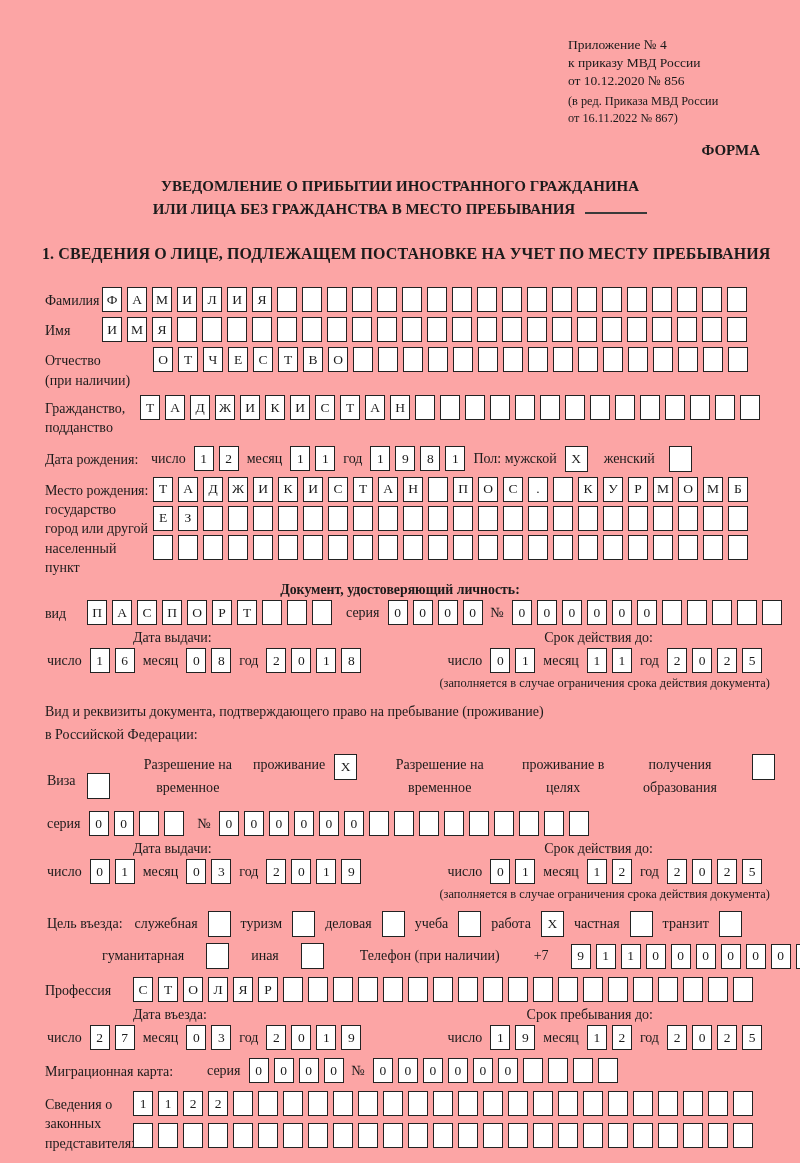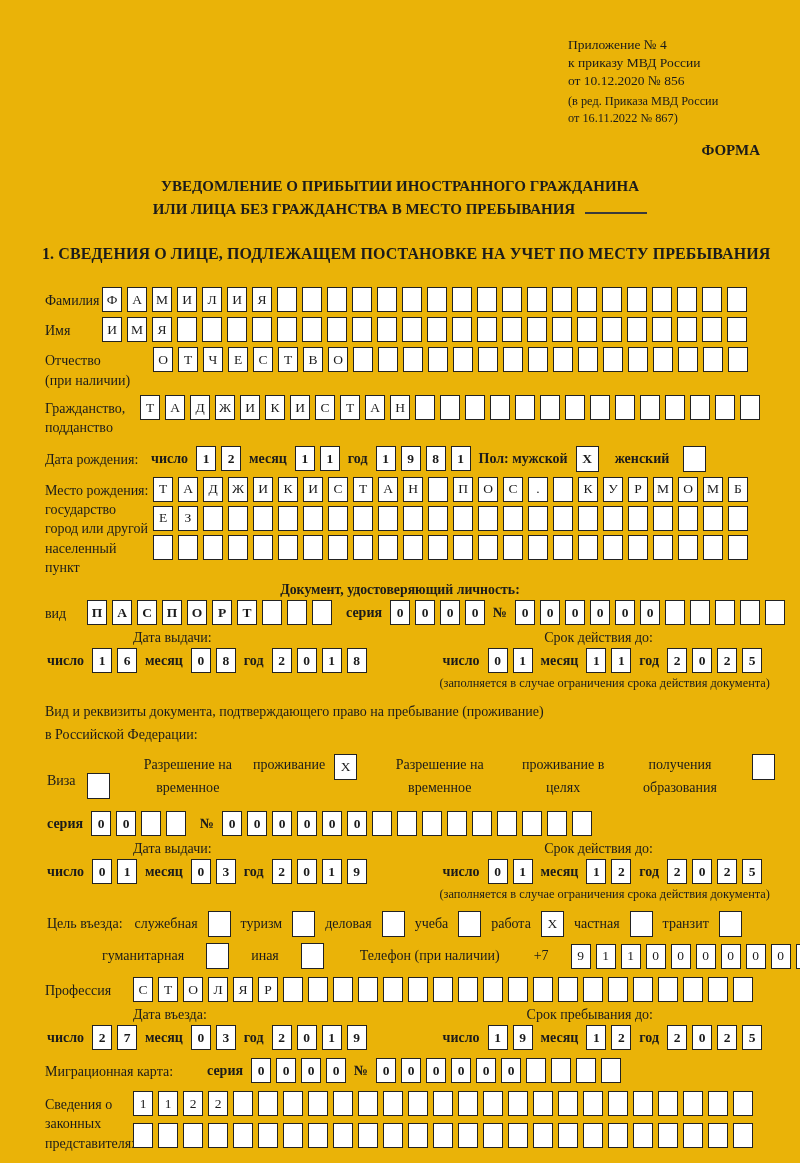--- a/index.html
+++ b/index.html
@@ -1,35 +1,35 @@
 <!DOCTYPE html>
 <html><head>
 <meta charset="utf-8">
 <style>
   html,body{margin:0;padding:0;background:#fff;}
-  .page{position:relative;width:800px;height:1163px;background:#eab308;color:#1b1b1b;
+  .page{position:relative;width:800px;height:1163px;background:#fca5a5;color:#1b1b1b;
         font-family:"Liberation Serif","DejaVu Serif",serif;font-size:14px;overflow:hidden;}
   
   .appendix{margin:36px 36px 0 auto;width:196px;line-height:1.32;font-size:13.5px;}
   .appendix .small{font-size:12.3px;}
   .appendix .gap{margin-top:4px;}
   .forma{text-align:right;margin:16px 40px 0 0;font-weight:bold;font-size:15px;font-family:Liberation Serif, serif;}
   .title{margin-top:16px;text-align:center;font-weight:bold;font-size:15px;line-height:1.55;}
   .blank-line{display:inline-block;width:62px;height:2px;background:#3a3a3a;margin-left:10px;vertical-align:baseline;}
   .sec-heading{margin:24px 0 0 42px;font-weight:bold;font-size:16px;letter-spacing:.1px;}
   
   .frow{display:flex;align-items:flex-start;margin-left:45px;margin-top:5px;}
   .lbl{padding-top:4px;line-height:1.38;flex:0 0 auto;}
   .w57{width:57px;} .w100{width:104px;} .w95{width:95px;} .w108{width:108px;} .w88{width:88px;} .w42{width:42px;}
   .strip{display:flex;gap:5px;flex:0 0 auto;}
   .cell{flex:0 0 auto;box-sizing:border-box;width:20px;height:25px;border:1.6px solid #222;
         display:flex;align-items:center;justify-content:center;font-size:13.5px;background:#fff;}
   .cb .cell{width:23px;height:26px;}
   .rows{display:flex;flex-direction:column;gap:4px;}
-  .dg{display:flex;align-items:center;gap:6px;flex-wrap:nowrap;font-weight:bold;}
+  .dg{display:flex;align-items:center;gap:6px;flex-wrap:nowrap;}
   .dlbl{padding:0 2px;white-space:nowrap;}
   .center-bold{text-align:center;font-weight:bold;font-size:13.8px;margin-top:5px;}
   .hdr-row{display:flex;margin:5px 35px 0 45px;}
   .hdr-left{margin-left:88px;}
   .hdr-right{margin-left:auto;margin-right:112px;}
   .date-row{display:flex;justify-content:space-between;margin:2px 38px 0 45px;}
   .note{text-align:right;margin:3px 30px 0 0;font-size:12.4px;}
   .intro{margin:9px 30px 0 45px;line-height:1.65;}
   .permits{display:flex;margin:8px 25px 0 45px;gap:13px;align-items:flex-end;}
   .pgroup{display:flex;gap:9px;align-items:flex-start;}

